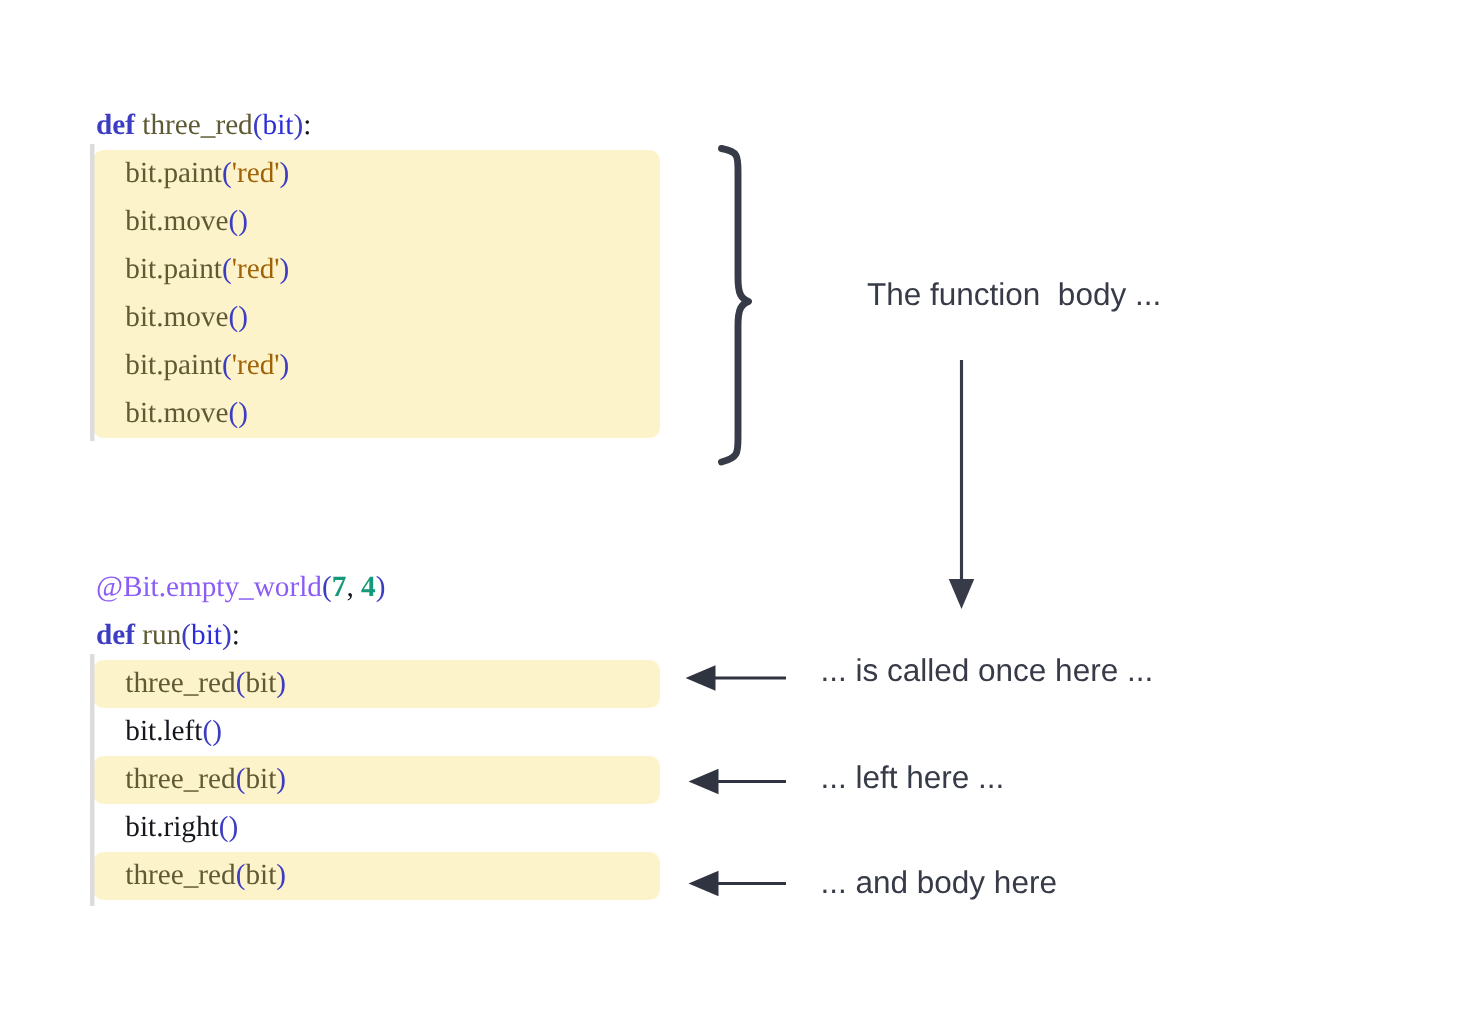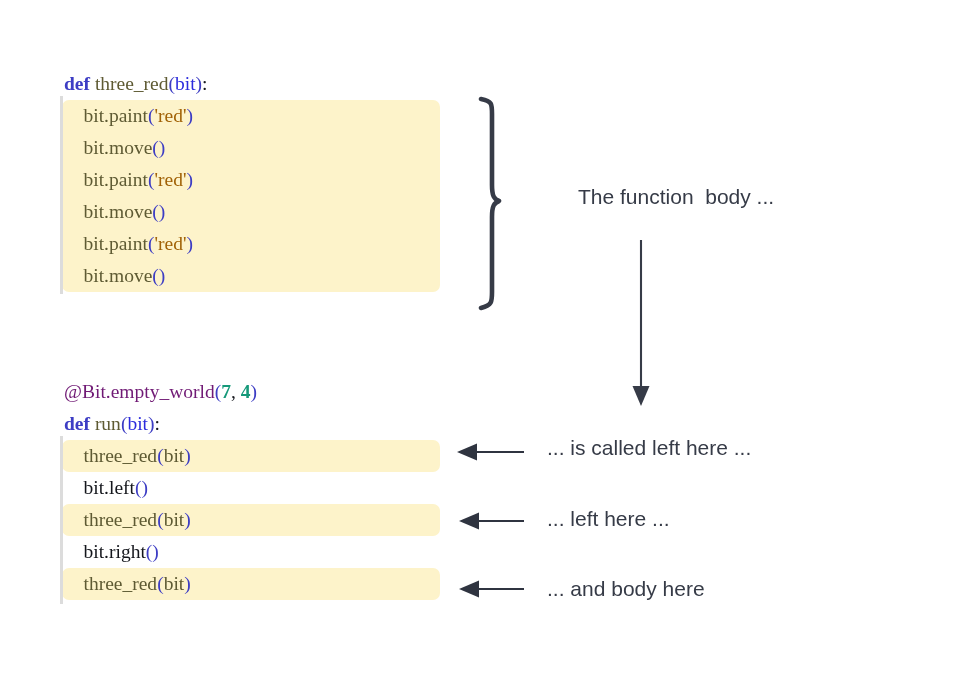--- a/index.html
+++ b/index.html
@@ -63,21 +63,21 @@
 
   
   .t-kw     { color: #3d3dc4; font-weight: 700; }
   .t-name   { color: #5e5a33; }
   .t-punc   { color: #3d3dc4; }
   .t-str    { color: #a16207; }
   .t-num    { color: #16997a; font-weight: 700; }
   .t-plain  { color: #5e5a33; }
   .t-dark   { color: #14161c; }
   .t-darkp  { color: #2c2cdd; }
-  .t-deco   { color: #701a75; margin-top: 20px; }
+  .t-deco   { color: #8b5cf6; margin-top: 20px; }
   .t-colon  { color: #14161c; }
 
   
   .anno-text {
     position: absolute;
     font-family: "Liberation Sans", sans-serif;
     font-size: 21px;
     color: #363b47;
     white-space: pre;
     line-height: 1;
@@ -91,21 +91,21 @@
 </style>
 </head>
 <body>
 
 <div class="code-block" id="block-def" style="left:60px; top:68px;"><div class="gutter" style="top: 28px; height: 198px;"></div><div class="code-line"><span class="line-text"><span class="t-kw">def</span><span class="t-plain"> </span><span class="t-name">three_red</span><span class="t-punc">(</span><span class="t-darkp">bit</span><span class="t-punc">)</span><span class="t-colon">:</span></span></div><div class="code-line"><div class="hl-band hl-first"></div><span class="line-text"><span class="t-plain">    </span><span class="t-name">bit</span><span class="t-name">.</span><span class="t-name">paint</span><span class="t-punc">(</span><span class="t-str">'red'</span><span class="t-punc">)</span></span></div><div class="code-line"><div class="hl-band"></div><span class="line-text"><span class="t-plain">    </span><span class="t-name">bit</span><span class="t-name">.</span><span class="t-name">move</span><span class="t-punc">()</span></span></div><div class="code-line"><div class="hl-band"></div><span class="line-text"><span class="t-plain">    </span><span class="t-name">bit</span><span class="t-name">.</span><span class="t-name">paint</span><span class="t-punc">(</span><span class="t-str">'red'</span><span class="t-punc">)</span></span></div><div class="code-line"><div class="hl-band"></div><span class="line-text"><span class="t-plain">    </span><span class="t-name">bit</span><span class="t-name">.</span><span class="t-name">move</span><span class="t-punc">()</span></span></div><div class="code-line"><div class="hl-band"></div><span class="line-text"><span class="t-plain">    </span><span class="t-name">bit</span><span class="t-name">.</span><span class="t-name">paint</span><span class="t-punc">(</span><span class="t-str">'red'</span><span class="t-punc">)</span></span></div><div class="code-line"><div class="hl-band hl-last"></div><span class="line-text"><span class="t-plain">    </span><span class="t-name">bit</span><span class="t-name">.</span><span class="t-name">move</span><span class="t-punc">()</span></span></div></div>
 
 <div class="code-block" id="block-run" style="left:60px; top:376px;"><div class="gutter" style="top: 60px; height: 168px;"></div><div class="code-line"><span class="line-text"><span class="t-deco">@Bit.empty_world</span><span class="t-punc">(</span><span class="t-num">7</span><span class="t-colon">,</span><span class="t-plain"> </span><span class="t-num">4</span><span class="t-punc">)</span></span></div><div class="code-line"><span class="line-text"><span class="t-kw">def</span><span class="t-plain"> </span><span class="t-name">run</span><span class="t-punc">(</span><span class="t-darkp">bit</span><span class="t-punc">)</span><span class="t-colon">:</span></span></div><div class="code-line"><div class="hl-band hl-round"></div><span class="line-text"><span class="t-plain">    </span><span class="t-name">three_red</span><span class="t-punc">(</span><span class="t-name">bit</span><span class="t-punc">)</span></span></div><div class="code-line"><span class="line-text"><span class="t-plain">    </span><span class="t-dark">bit</span><span class="t-dark">.</span><span class="t-dark">left</span><span class="t-punc">()</span></span></div><div class="code-line"><div class="hl-band hl-round"></div><span class="line-text"><span class="t-plain">    </span><span class="t-name">three_red</span><span class="t-punc">(</span><span class="t-name">bit</span><span class="t-punc">)</span></span></div><div class="code-line"><span class="line-text"><span class="t-plain">    </span><span class="t-dark">bit</span><span class="t-dark">.</span><span class="t-dark">right</span><span class="t-punc">()</span></span></div><div class="code-line"><div class="hl-band hl-round"></div><span class="line-text"><span class="t-plain">    </span><span class="t-name">three_red</span><span class="t-punc">(</span><span class="t-name">bit</span><span class="t-punc">)</span></span></div></div>
 
 <div class="anno-text" style="left:547px; top:186px;margin-left:31px;">The function  body ...</div>
 
-<div class="anno-text" style="left:547px; top:437px;">... is called left here ...</div>
+<div class="anno-text" style="left:547px; top:437px;">... is called once here ...</div>
 
 <div class="anno-text" style="left:547px; top:508px;">... left here ...</div>
 
 <div class="anno-text" style="left:547px; top:578px;">... and body here</div>
 
 <svg class="svg-layer" viewBox="0 0 980 678">
 
   <g>
     <path d="M 481 99
              C 492 101, 492 104, 492 114

